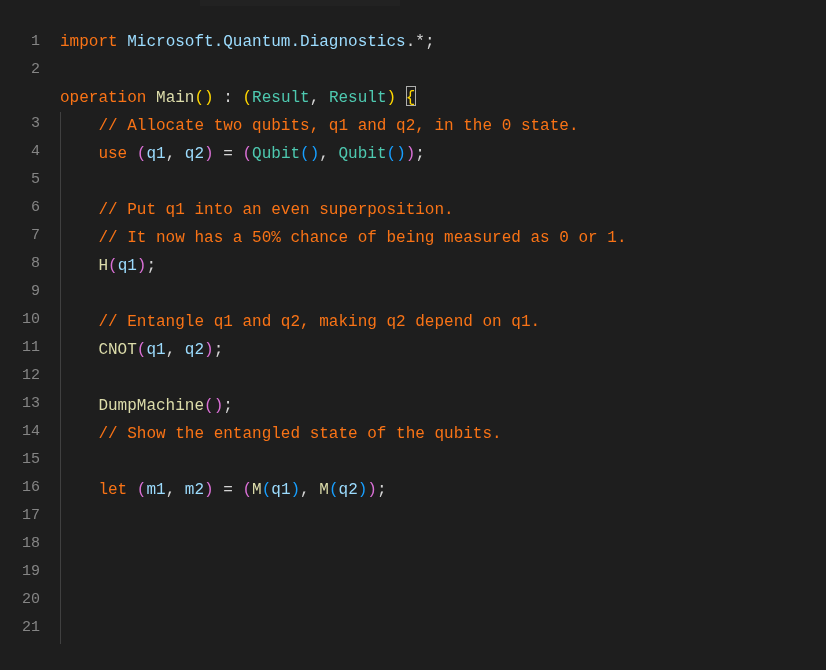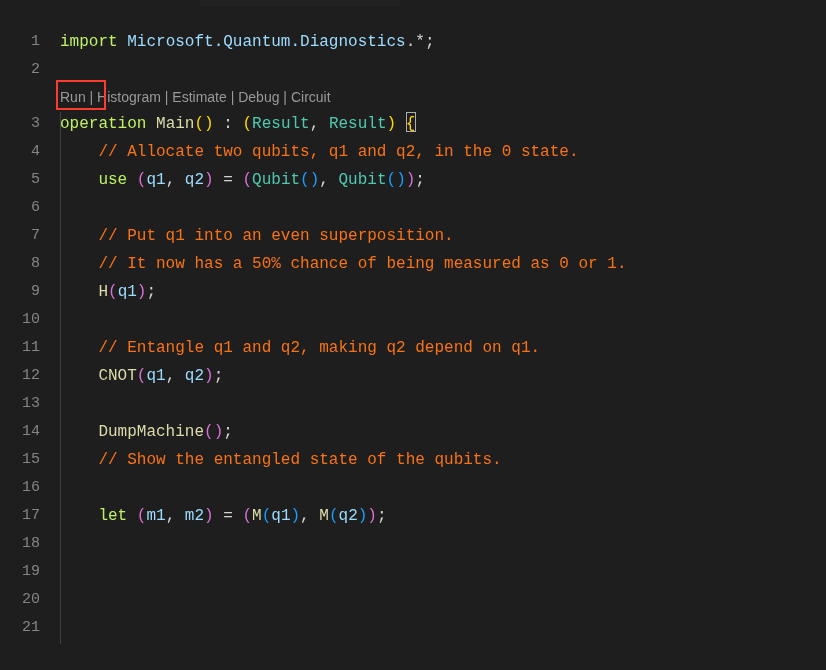--- a/index.html
+++ b/index.html
@@ -77,21 +77,21 @@
   .cursor-box {
     display: inline-block;
     border: 1px solid #aeafad;
     width: 10px;
     height: 20px;
     vertical-align: middle;
     position: relative;
     top: -2px;
   }
   
-  .kw   { color: #bef264; }   
+  .kw   { color: #f97316; }   
   .type { color: #4ec9b0; }   
   .fn   { color: #dcdcaa; }   
   .var  { color: #9cdcfe; }   
   .cmt  { color: #f97316; }
   .pun  { color: #d4d4d4; }
   .brc1 { color: #ffd700; }   
   .brc2 { color: #da70d6; }   
   .brc3 { color: #179fff; }
 </style>
 </head>
@@ -128,24 +128,20 @@
     <div class="ln">21</div>
   </div>
 
   <div class="code">
     <div class="indent-guide" style="left:0px; top:84px; height:532px;"></div>
 
     <div class="line"><span class="kw">import</span><span class="pun"> </span><span class="var">Microsoft.Quantum.Diagnostics</span><span class="pun">.*</span><span class="pun">;</span></div>
 
     <div class="line"></div>
 
-    <div class="codelens">
-      <span class="run-highlight"></span>
-      <span class="lens-item">Run</span><span> | </span><span class="lens-item">Histogram</span><span> | </span><span class="lens-item">Estimate</span><span> | </span><span class="lens-item">Debug</span><span> | </span><span class="lens-item">Circuit</span>
-    </div>
 
     <div class="line"><span class="kw">operation</span><span class="pun"> </span><span class="fn">Main</span><span class="brc1">(</span><span class="brc1">)</span><span class="pun"> : </span><span class="brc1">(</span><span class="type">Result</span><span class="pun">, </span><span class="type">Result</span><span class="brc1">)</span><span class="pun"> </span><span class="cursor-box"><span class="brc1" style="position:relative;left:-1px;top:-3px;">{</span></span></div>
 
     <div class="line">    <span class="cmt">// Allocate two qubits, q1 and q2, in the 0 state.</span></div>
 
     <div class="line">    <span class="kw">use</span><span class="pun"> </span><span class="brc2">(</span><span class="var">q1</span><span class="pun">, </span><span class="var">q2</span><span class="brc2">)</span><span class="pun"> = </span><span class="brc2">(</span><span class="type">Qubit</span><span class="brc3">(</span><span class="brc3">)</span><span class="pun">, </span><span class="type">Qubit</span><span class="brc3">(</span><span class="brc3">)</span><span class="brc2">)</span><span class="pun">;</span></div>
 
     <div class="line"></div>
 
     <div class="line">    <span class="cmt">// Put q1 into an even superposition.</span></div>

